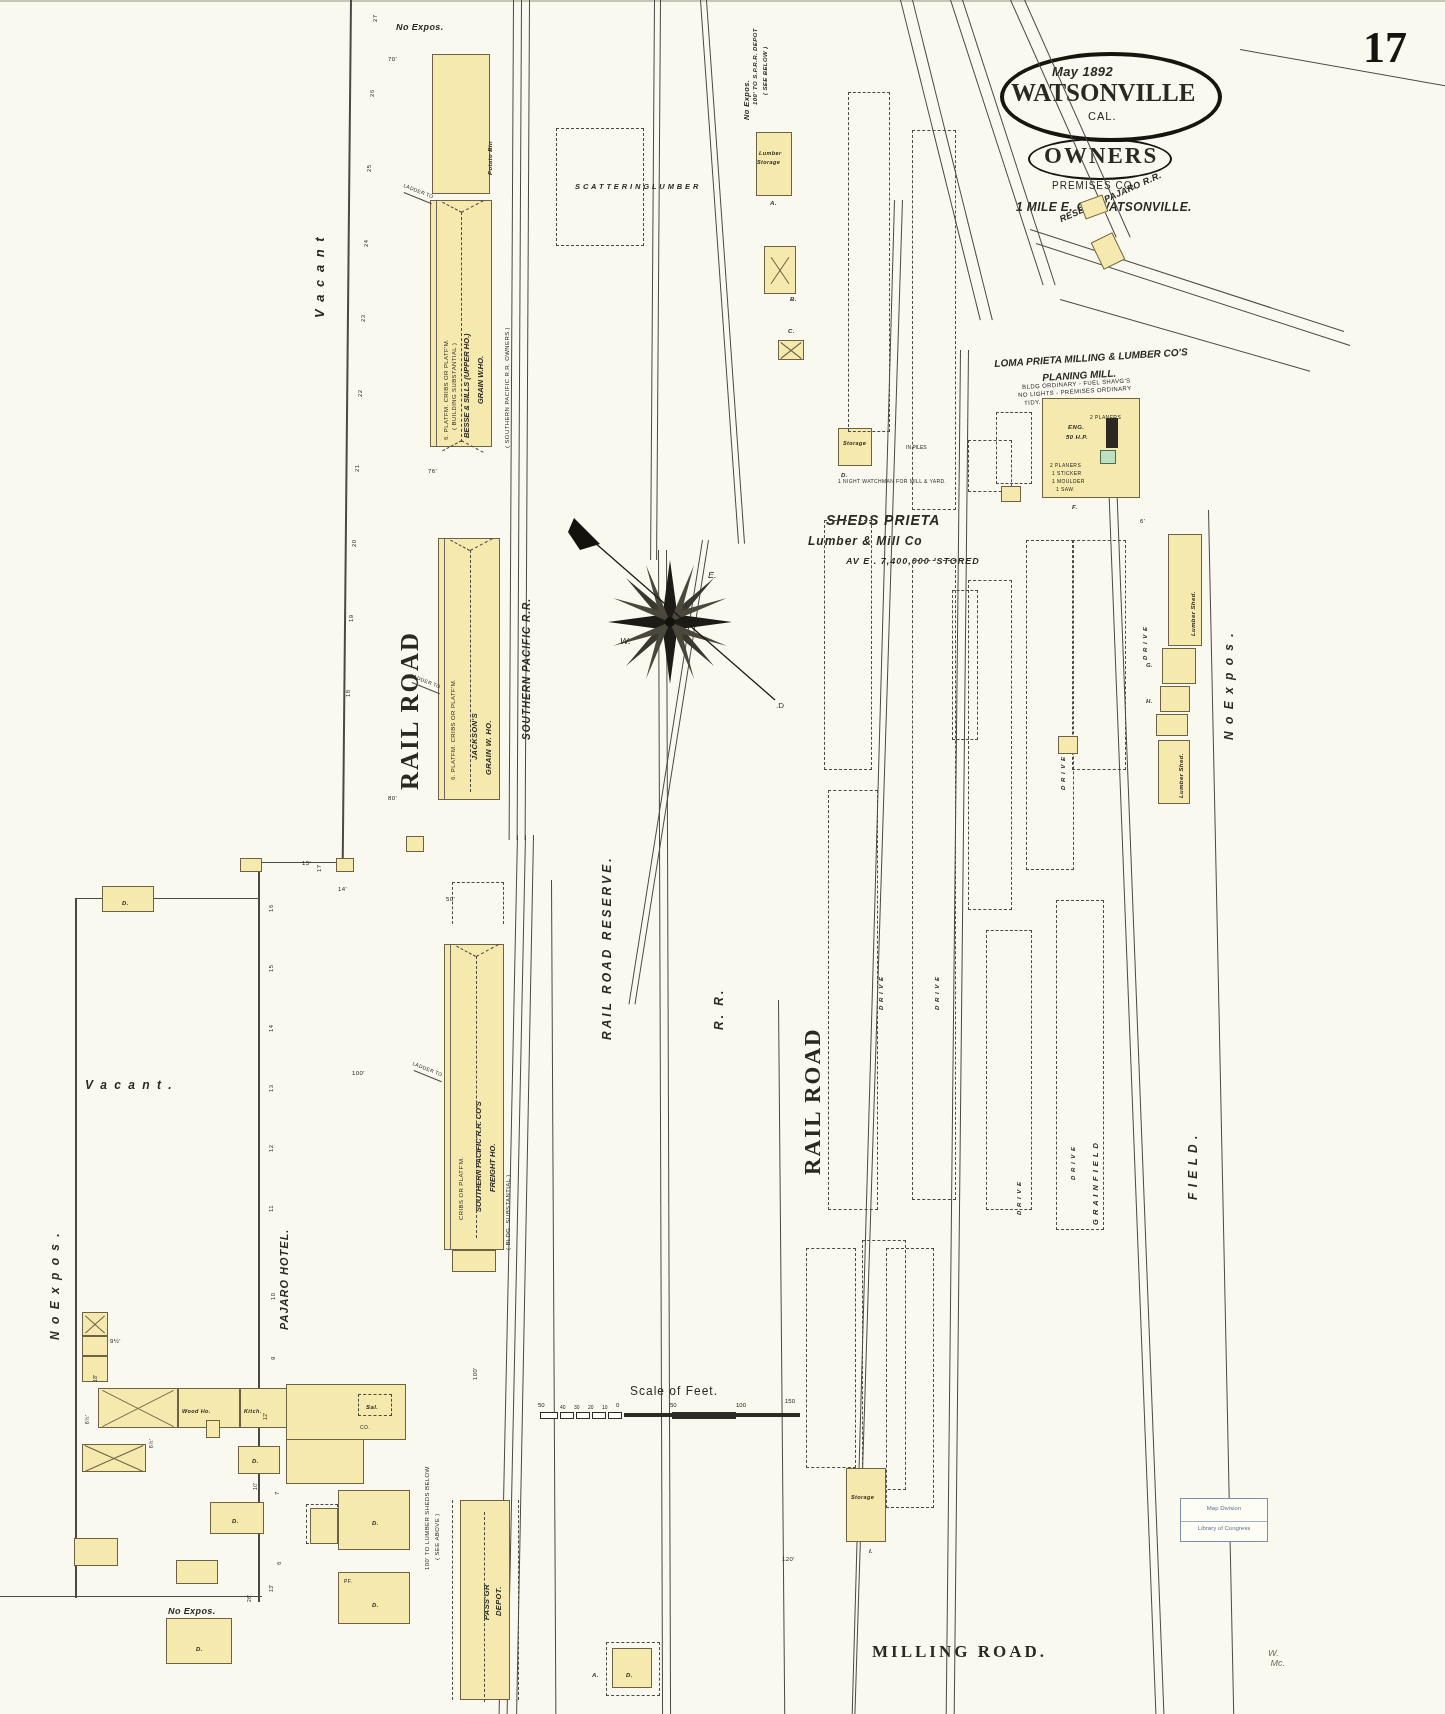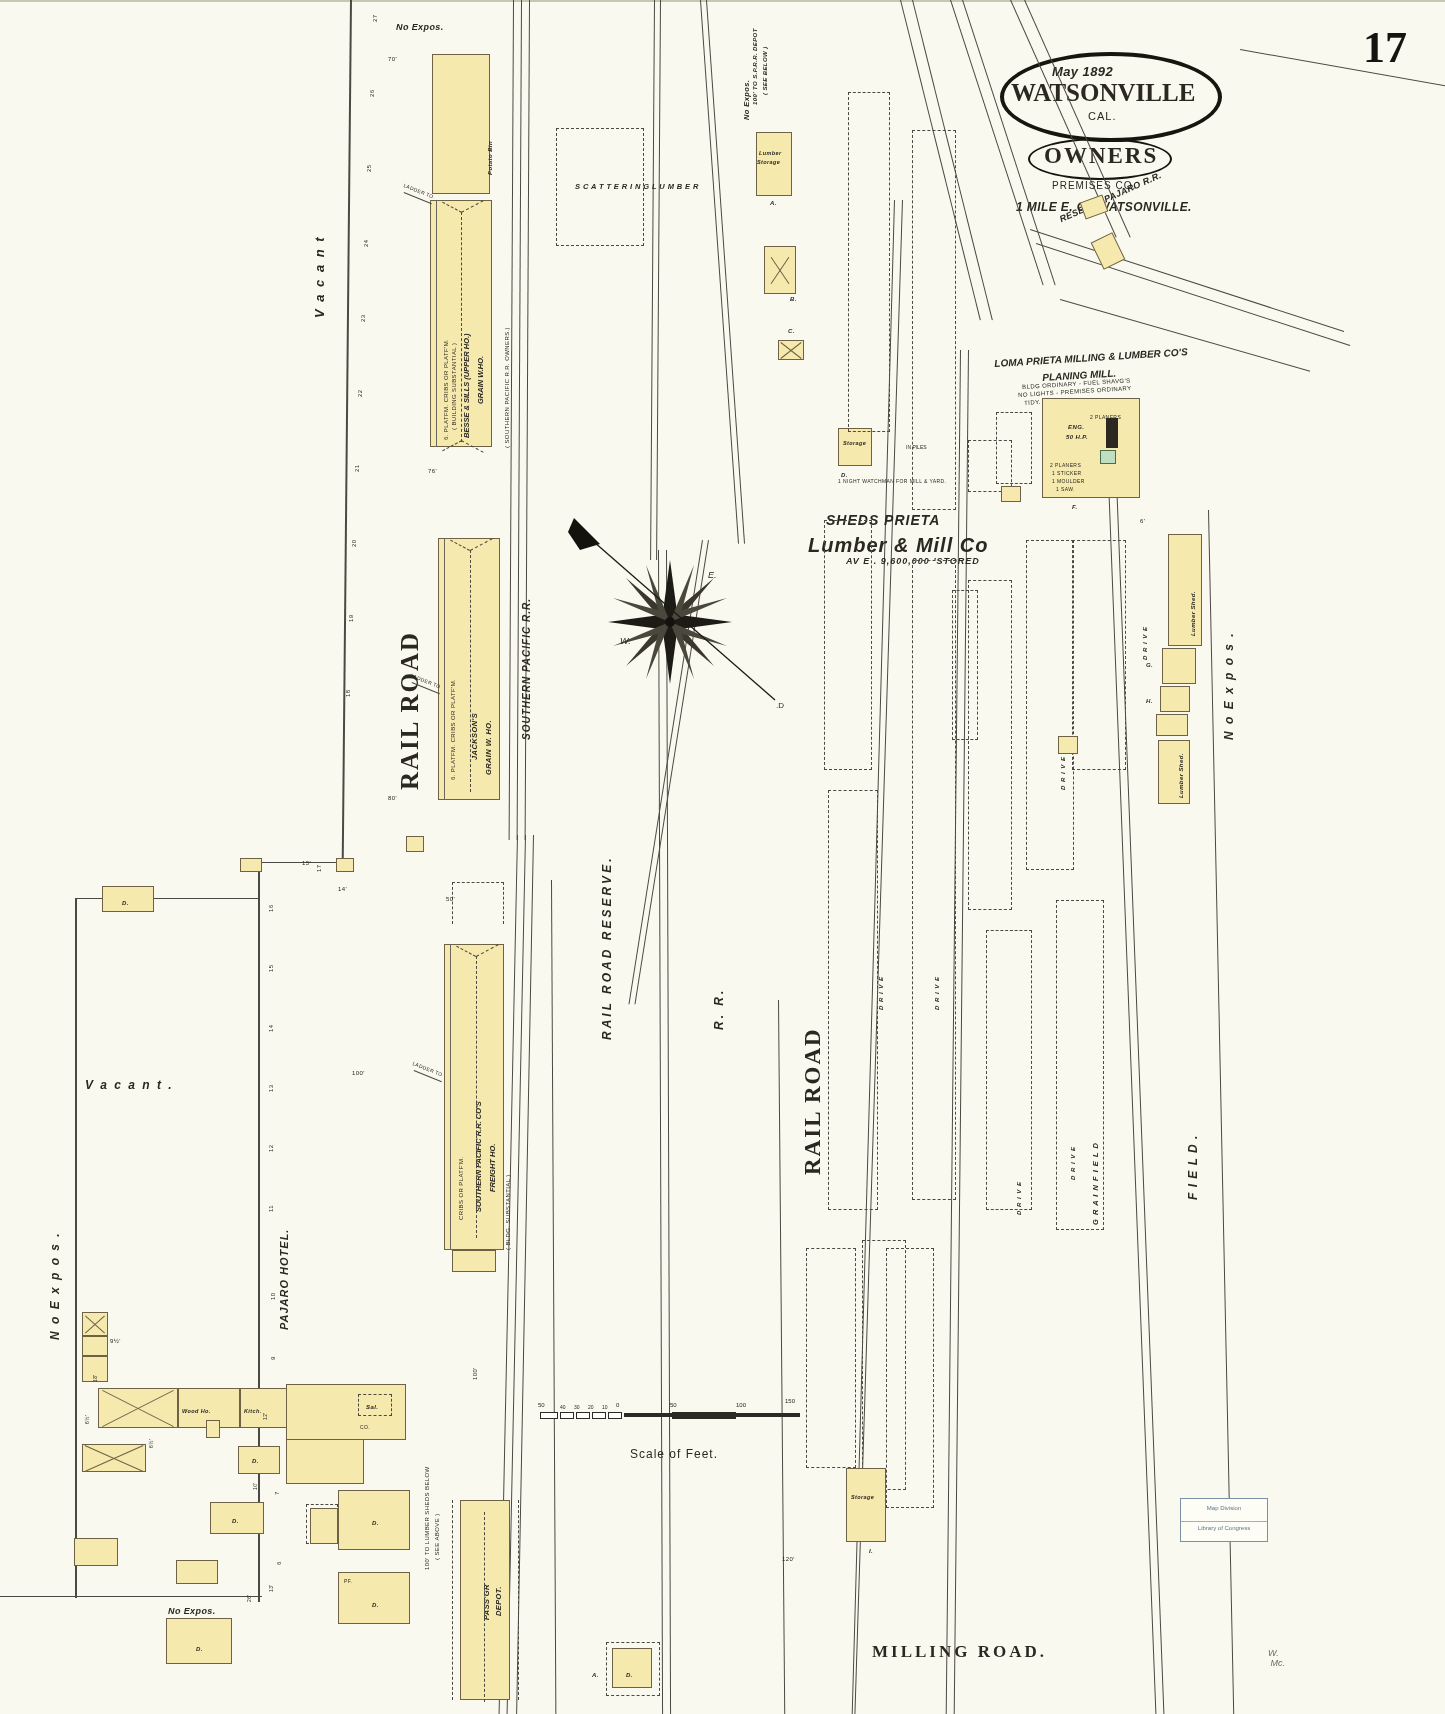--- a/index.html
+++ b/index.html
@@ -296,21 +296,21 @@
       </g>
 
       <line x1="18" y1="18" x2="215" y2="190" stroke="#1d1b16" stroke-width="1.3"></line>
       <polygon points="14,8 40,34 20,40 8,22" fill="#14120d"></polygon>
       <text x="216" y="198" font-family="Liberation Sans, sans-serif" font-size="8" fill="#2a2821">.D</text>
       <text x="148" y="68" font-family="Liberation Sans, sans-serif" font-size="9" fill="#2a2821" font-style="italic">E.</text>
       <text x="60" y="134" font-family="Liberation Sans, sans-serif" font-size="9" fill="#2a2821" font-style="italic">W.</text>
     </svg>
   </div>
 
-  <div class="txt md" style="left:630px;top:1447px;letter-spacing:1px;">Scale of Feet.</div>
+  <div class="txt md" style="left:630px;top:1384px;letter-spacing:1px;">Scale of Feet.</div>
   <div id="scalebar">
     <div class="sb-tick" style="left:-2px;top:0;">50</div>
     <div class="sb-tick" style="left:20px;top:2px;font-size:5px;">40</div>
     <div class="sb-tick" style="left:34px;top:2px;font-size:5px;">30</div>
     <div class="sb-tick" style="left:48px;top:2px;font-size:5px;">20</div>
     <div class="sb-tick" style="left:62px;top:2px;font-size:5px;">10</div>
     <div class="sb-tick" style="left:76px;top:0;">0</div>
     <div class="sb-tick" style="left:130px;top:0;">50</div>
     <div class="sb-tick" style="left:196px;top:0;">100</div>
     <div class="sb-seg" style="left:0px;width:18px;"></div>
@@ -361,22 +361,22 @@
   <div class="dash-box" style="left:996px;top:412px;width:36px;height:72px;"></div>
   <div class="txt tiny" style="left:906px;top:444px;font-size:5px;letter-spacing:0;">IN  PILES</div>
 
   <div class="bld" style="left:838px;top:428px;width:34px;height:38px;"></div>
   <div class="txt hand tiny" style="left:843px;top:440px;font-size:5.5px;">Storage</div>
   <div class="txt hand tiny" style="left:841px;top:472px;">D.</div>
   <div class="txt tiny" style="left:838px;top:478px;font-size:5px;">1 NIGHT WATCHMAN FOR MILL &amp; YARD.</div>
   <div class="txt tiny" style="left:838px;top:485px;font-size:5px;"></div>
 
   <div class="txt hand" style="left:826px;top:512px;font-size:14px;letter-spacing:1px;">SHEDS      PRIETA</div>
-  <div class="txt hand" style="left:808px;top:534px;font-size:20px;letter-spacing:1px;">Lumber   &amp;   Mill  Co</div>
-  <div class="txt hand sm" style="left:846px;top:556px;letter-spacing:1px;">AV E .      9,600,000 'STORED</div>
+  <div class="txt hand" style="left:808px;top:534px;font-size:12px;letter-spacing:1px;">Lumber   &amp;   Mill  Co</div>
+  <div class="txt hand sm" style="left:846px;top:556px;letter-spacing:1px;">AV E .      7,400,000 'STORED</div>
 
   <div class="dash-box" style="left:824px;top:520px;width:48px;height:250px;"></div>
   <div class="dash-box" style="left:828px;top:790px;width:50px;height:420px;"></div>
   <div class="dash-box" style="left:806px;top:1248px;width:50px;height:220px;"></div>
   <div class="dash-box" style="left:862px;top:1240px;width:44px;height:250px;"></div>
   <div class="dash-box" style="left:848px;top:92px;width:42px;height:340px;"></div>
   <div class="dash-box" style="left:912px;top:130px;width:44px;height:380px;"></div>
   <div class="dash-box" style="left:912px;top:560px;width:44px;height:640px;"></div>
   <div class="dash-box" style="left:968px;top:440px;width:44px;height:52px;"></div>
   <div class="dash-box" style="left:968px;top:580px;width:44px;height:330px;"></div>

